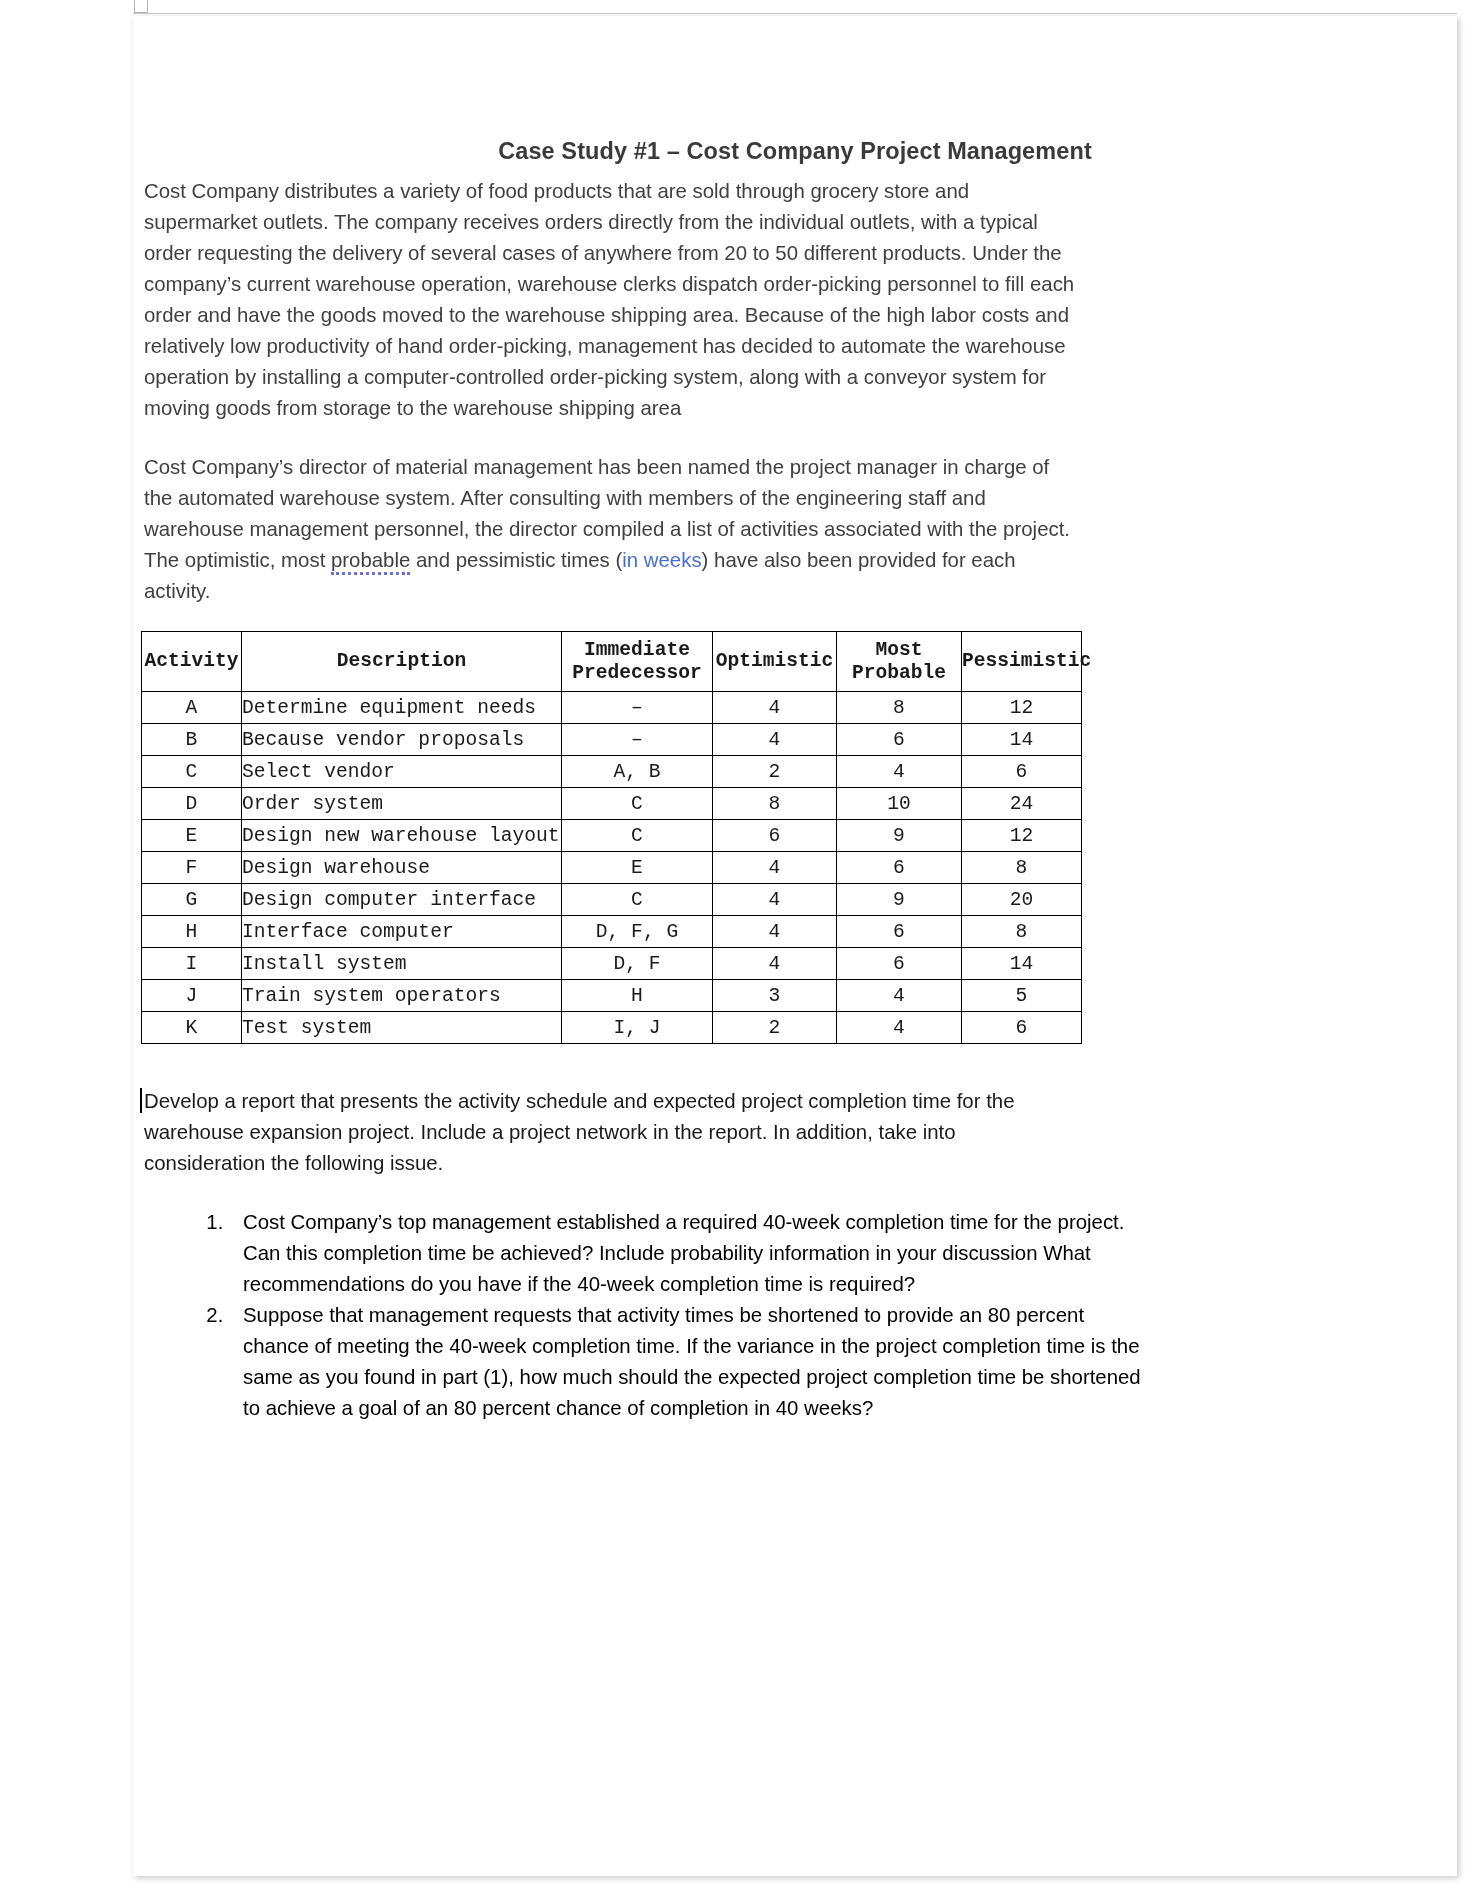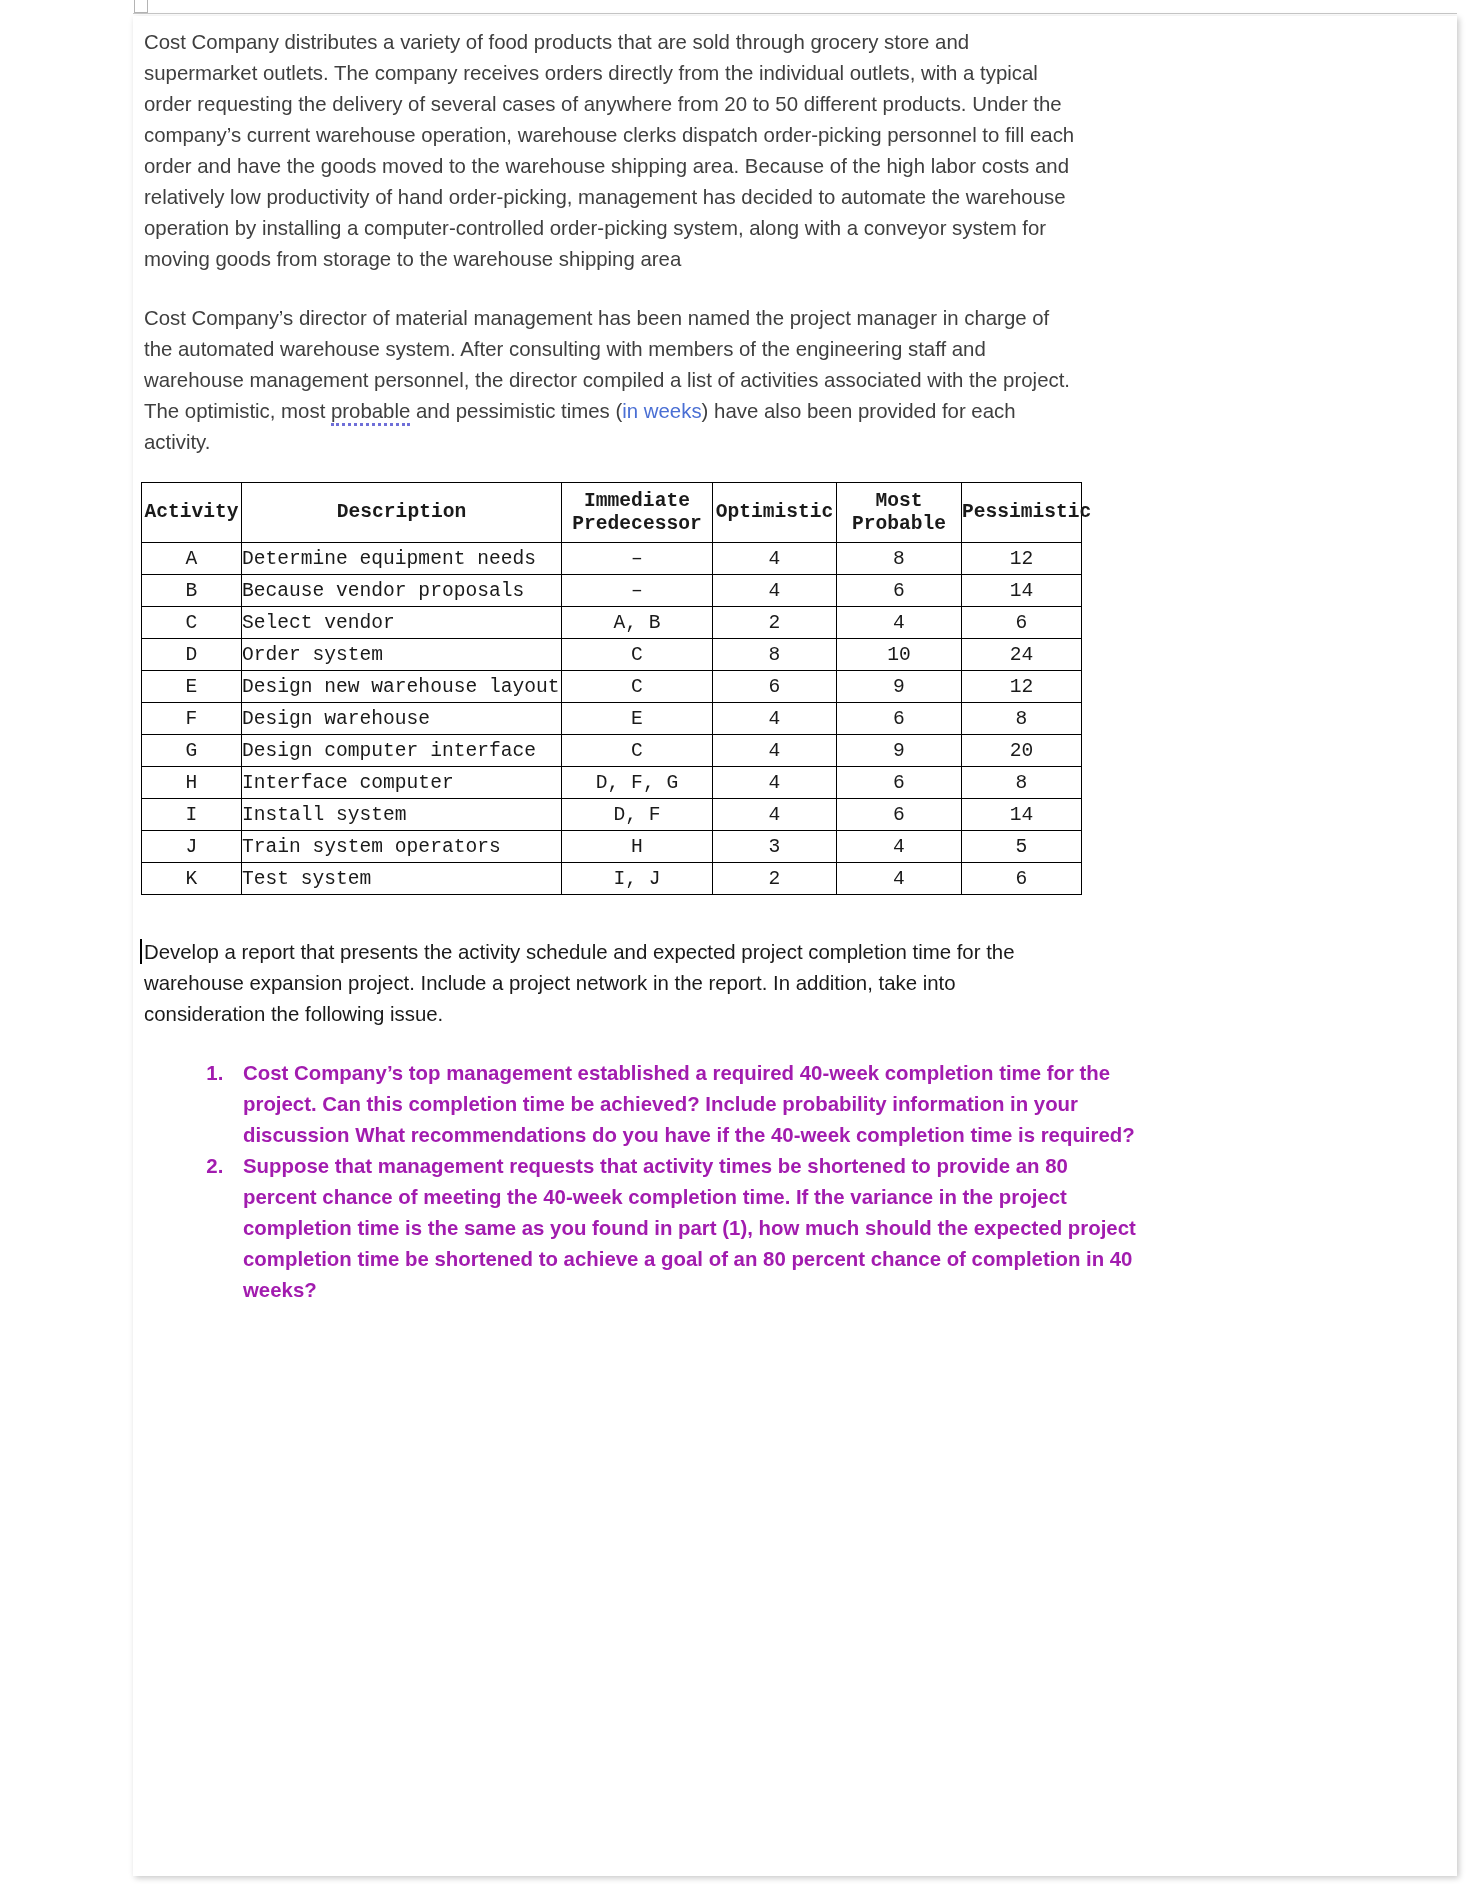--- a/index.html
+++ b/index.html
@@ -147,41 +147,41 @@
     top: 2px;
     width: 2px;
     height: 25px;
     background: #000;
   }
 
   ol.issues {
     margin: 28px 0 0 0;
     padding-left: 96px;
     width: 1010px;
-    color: #a21caf;
+    color: #000000;
     font-size: 20.4px;
     line-height: 1.52;
-    font-weight: bold;
   }
   ol.issues > li {
     margin: 0 0 0 0;
     padding-left: 14px;
   }
   ol.issues > li + li { margin-top: 0px; }
 </style>
 </head>
 <body>
 
 <div class="canvas">
 
   <div class="page-top-strip"></div>
 
   <div class="sheet">
     <div class="content">
 
+      <h1 class="doc-title">Case Study #1 – Cost Company Project Management</h1>
 
       <p class="para para-1">Cost Company distributes a variety of food products that are sold through grocery store and supermarket outlets. The company receives orders directly from the individual outlets, with a typical order requesting the delivery of several cases of anywhere from 20 to 50 different products. Under the company’s current warehouse operation, warehouse clerks dispatch order-picking personnel to fill each order and have the goods moved to the warehouse shipping area. Because of the high labor costs and relatively low productivity of hand order-picking, management has decided to automate the warehouse operation by installing a computer-controlled order-picking system, along with a conveyor system for moving goods from storage to the warehouse shipping area</p>
 
       <p class="para para-2">
         <span>Cost Company’s director of material management has been named the project manager in charge of the automated warehouse system. After consulting with members of the engineering staff and warehouse management personnel, the director compiled a list of activities associated with the project. The optimistic, most </span><span class="spellmark">probable</span><span> and pessimistic times (</span><span class="inweeks">in weeks</span><span>) have also been provided for each activity.</span>
       </p>
 
       <table class="activity-table">
         <colgroup>
           <col class="col-activity">

